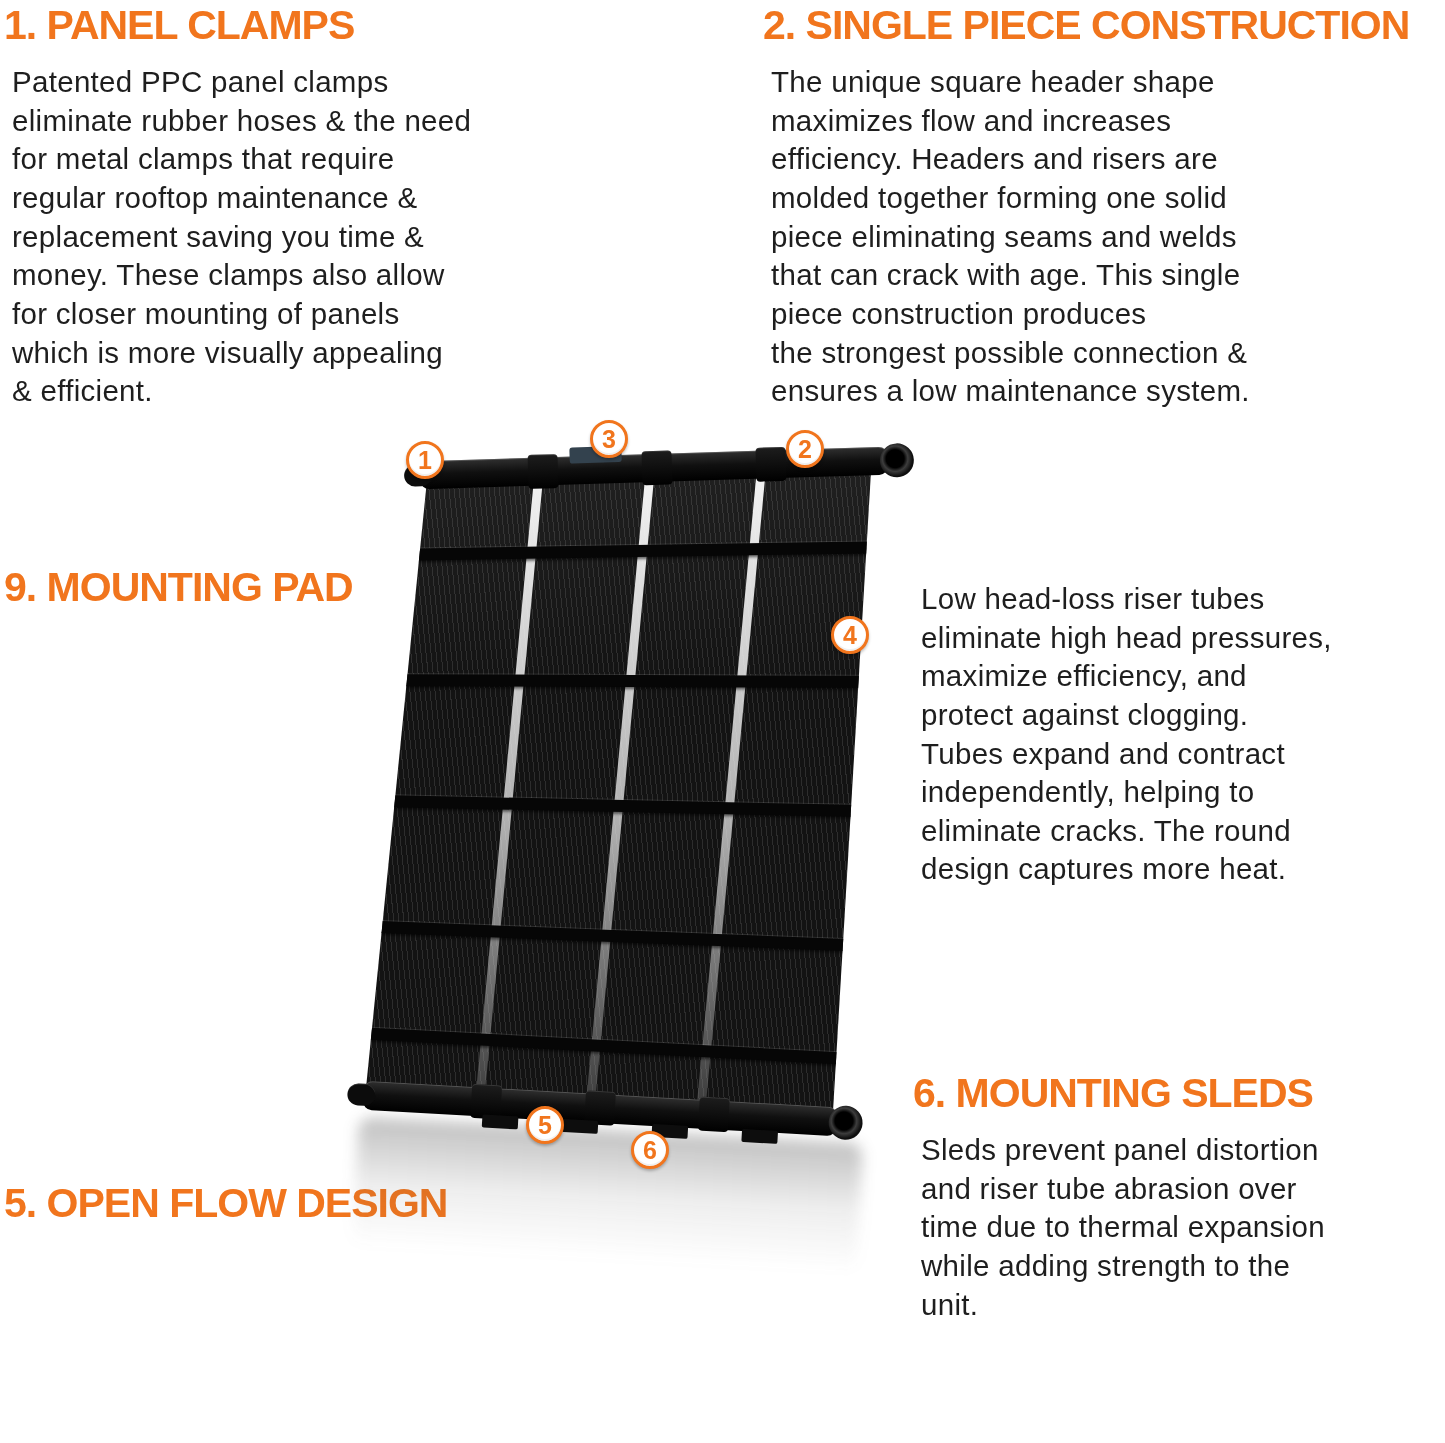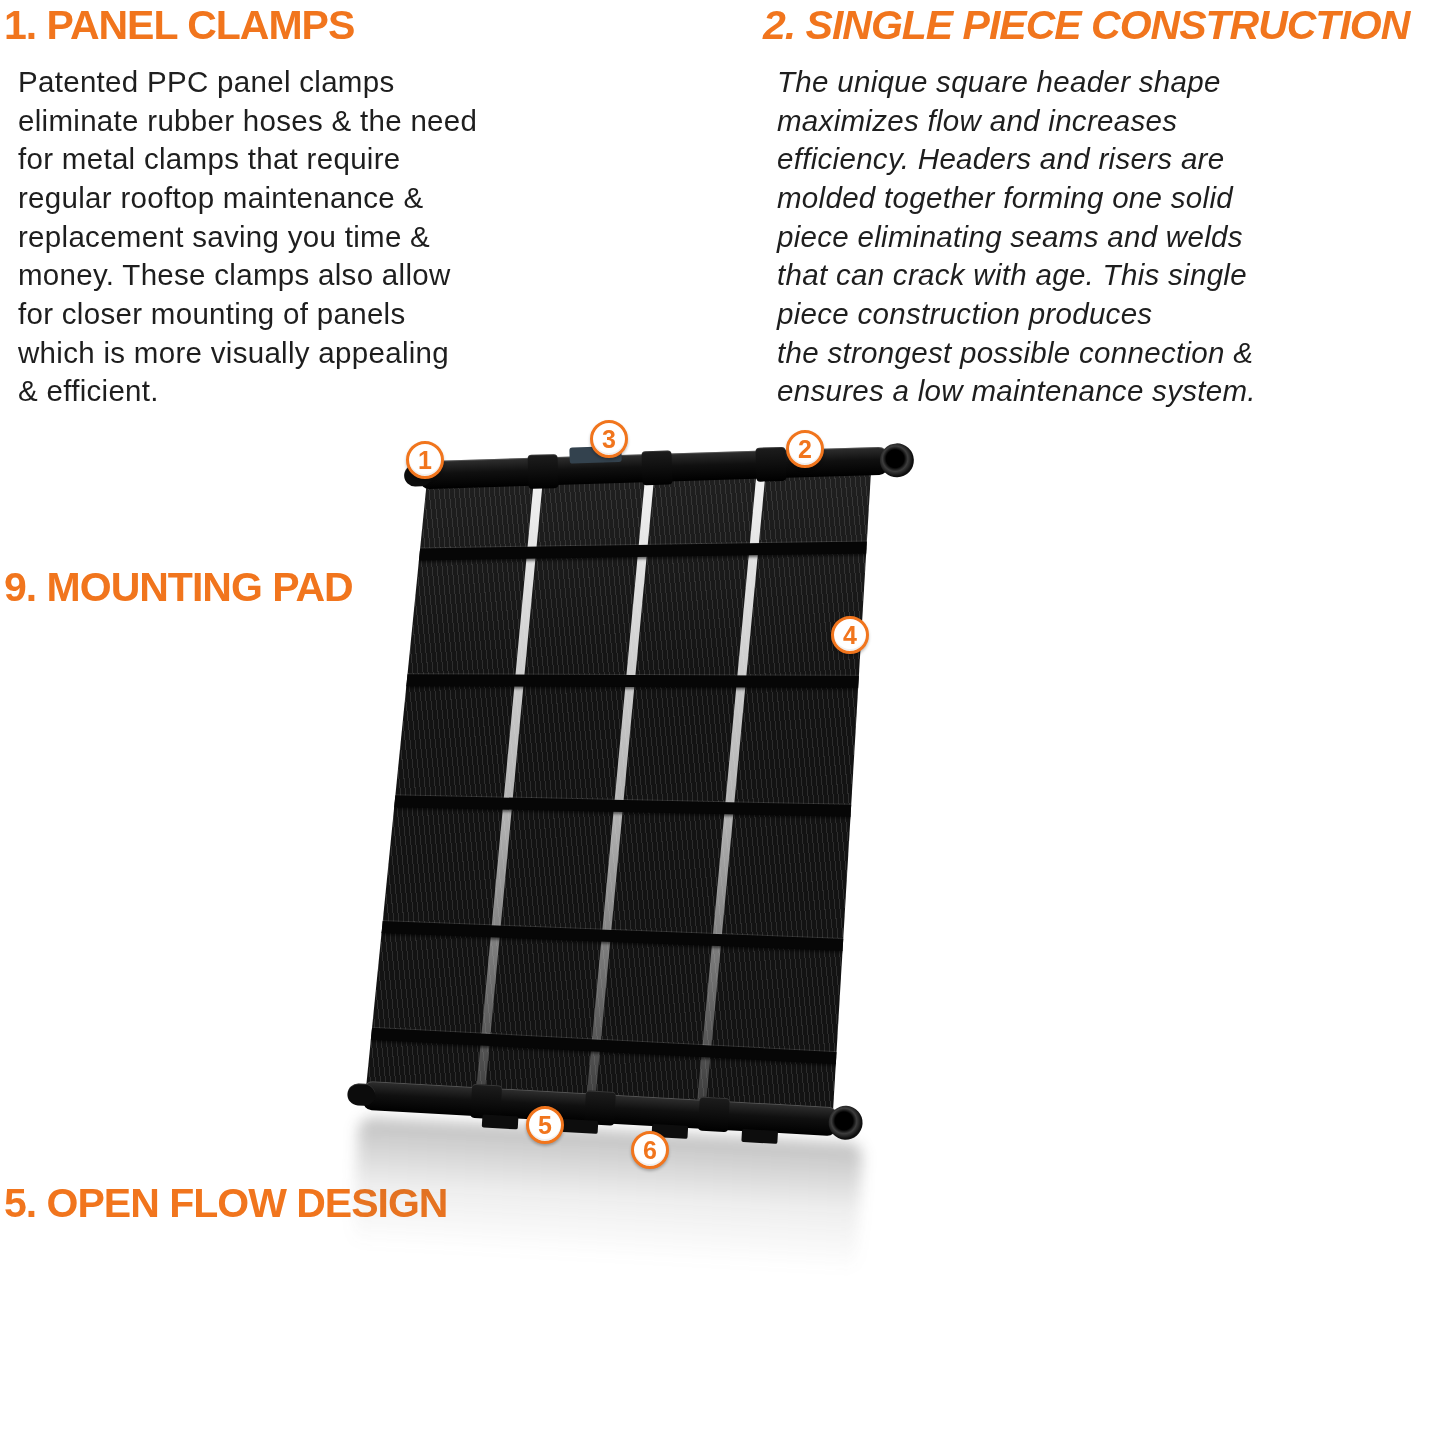--- a/index.html
+++ b/index.html
@@ -7,25 +7,25 @@
     position:relative;width:1438px;height:1443px;background:#fff;overflow:hidden;
     font-family:"Liberation Sans",sans-serif;
   }
   :root{--accent:#F1751D;--text:#1E1E1E;}
   .feature{position:absolute;}
   .feature h2{
     margin:0 0 16px 0;font-size:41px;font-weight:bold;color:var(--accent);
     letter-spacing:-1px;line-height:1.05;
   }
   .feature p{
-    margin:14px;font-size:29.5px;line-height:1.31;color:var(--text);
+    margin:8px;font-size:29.5px;line-height:1.31;color:var(--text);
     white-space:pre-line;letter-spacing:0.3px;
   }
   .f1{left:4px;top:4px;width:620px;}
-  .f2{left:763px;top:4px;width:680px;font-style:italic;}
+  .f2{left:763px;top:4px;width:680px;}
   .f3{left:4px;top:566px;width:430px;}
   .f4{left:913px;top:572px;width:480px;}
   .f5{left:4px;top:1182px;width:570px;}
   .f6{left:913px;top:1072px;width:510px;}
 
   .marker{
     position:absolute;width:38px;height:38px;border-radius:50%;
     background:#fff;border:3px solid var(--accent);color:var(--accent);
     font-weight:bold;font-size:25px;display:flex;align-items:center;justify-content:center;
     box-shadow:0 2px 3px rgba(0,0,0,0.25), inset 0 -2px 0 rgba(0,0,0,0.06);
@@ -115,26 +115,42 @@
 piece construction produces
 the strongest possible connection &amp;
 ensures a low maintenance system.</p>
   </section>
 
   <section class="feature f3">
     <h2>9. MOUNTING PAD</h2>
   </section>
 
   <section class="feature f4">
+    <p>Low head-loss riser tubes
+eliminate high head pressures,
+maximize efficiency, and
+protect against clogging.
+Tubes expand and contract
+independently, helping to
+eliminate cracks. The round
+design captures more heat.</p>
   </section>
 
   <section class="feature f5">
     <h2>5. OPEN FLOW DESIGN</h2>
   </section>
 
+  <section class="feature f6">
+    <h2>6. MOUNTING SLEDS</h2>
+    <p>Sleds prevent panel distortion
+and riser tube abrasion over
+time due to thermal expansion
+while adding strength to the
+unit.</p>
+  </section>
 
   <div class="panel-art">
 
     <div class="reflection"></div>
 
     <div class="panel-body">
       <div class="tube-gap" style="left:175px"></div>
       <div class="tube-gap" style="left:286px"></div>
       <div class="tube-gap" style="left:397px"></div>
 

